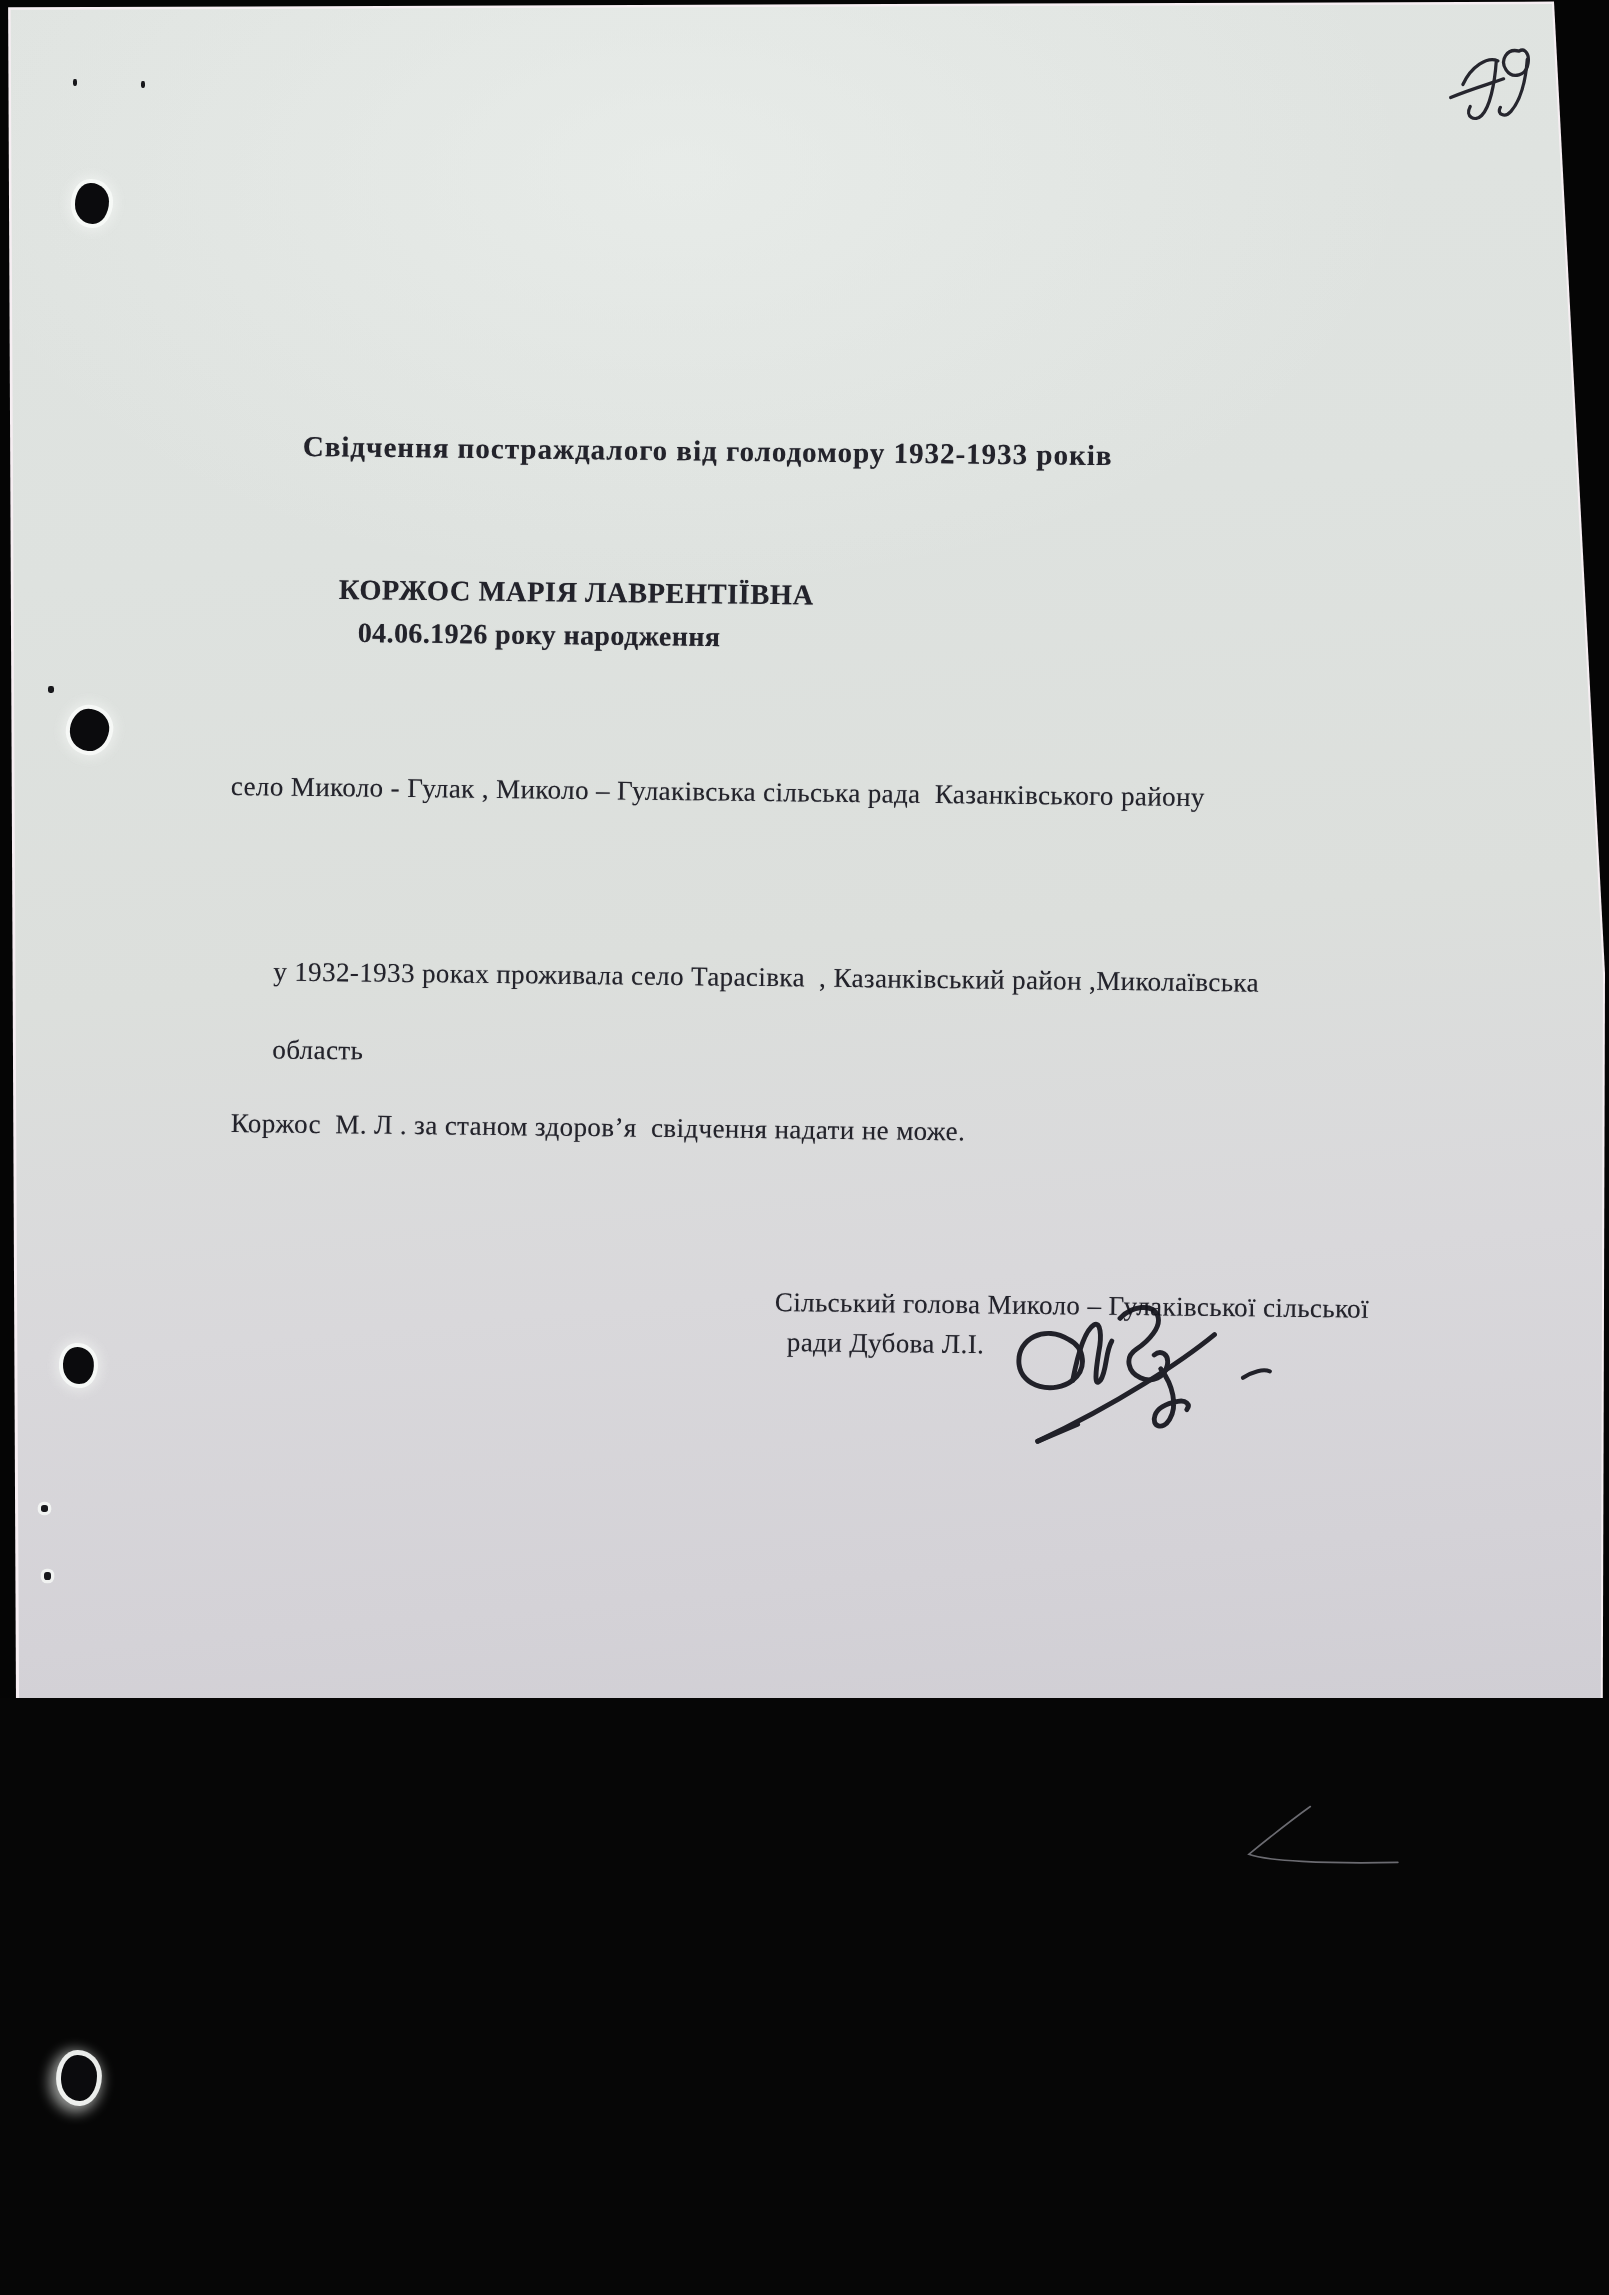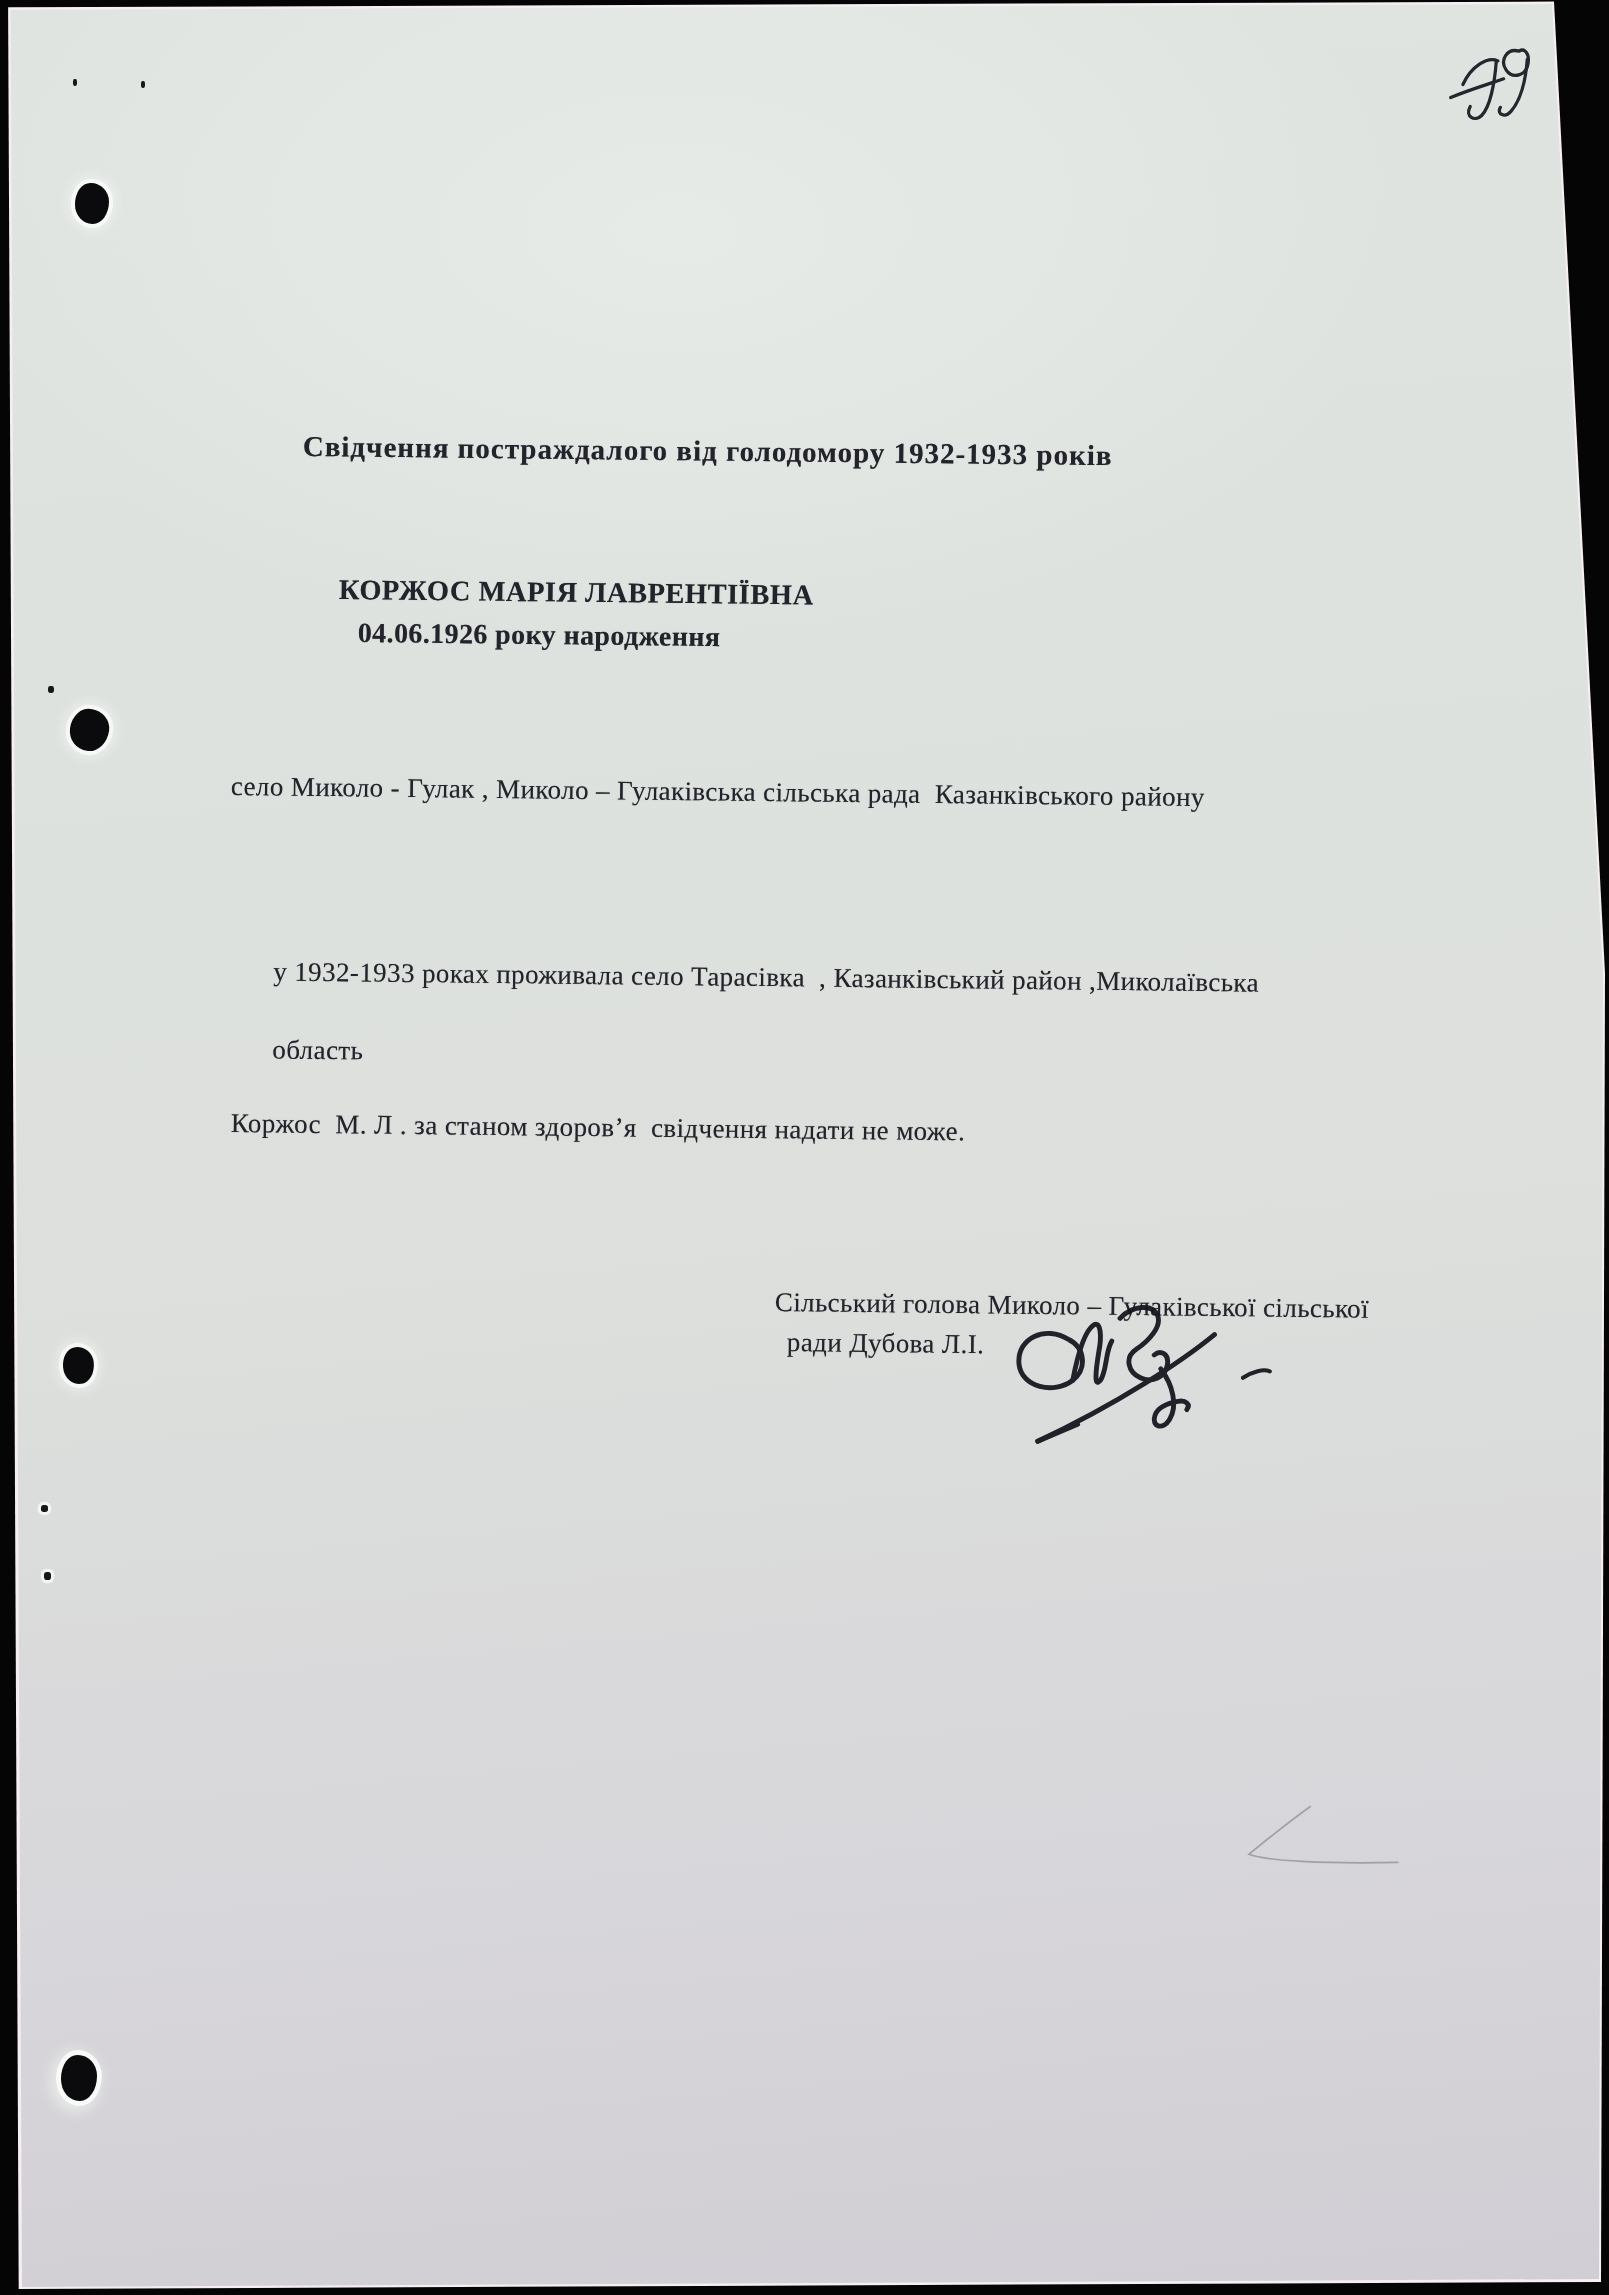--- a/index.html
+++ b/index.html
@@ -7,21 +7,21 @@
     padding: 0;
     background: #060606;
     width: 1610px;
     height: 2295px;
     overflow: hidden;
     font-family: "Liberation Serif", serif;
   }
   .scan {
     position: relative;
     width: 1610px;
-    height: 2295px;
+    height: 1698px;
     background: #050505;
   }
   
   .paper-edge-glow {
     position: absolute;
     inset: 0;
     background: #f6eef2;
     clip-path: polygon(8.1px 7.3px, 1554px 1.6px, 1605px 973px, 1601px 2282px, 18.7px 2289px);
   }
   .paper {

